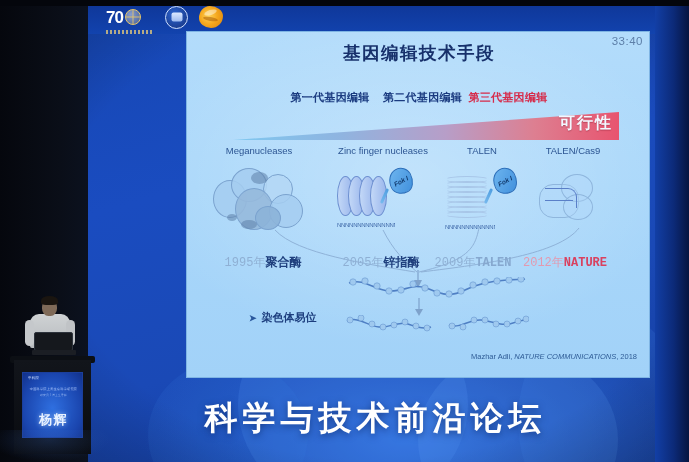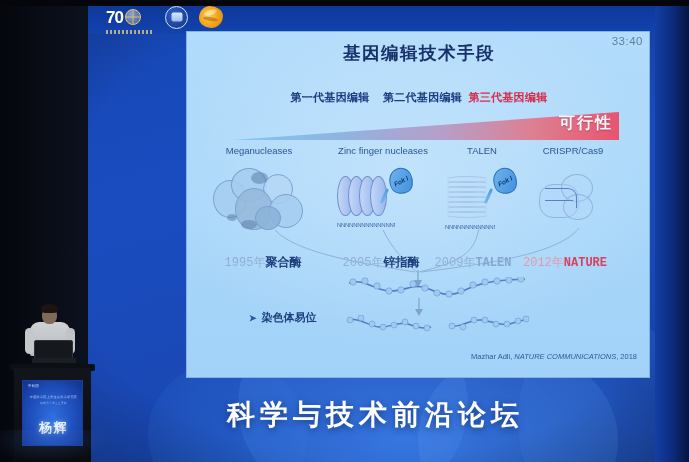--- a/index.html
+++ b/index.html
@@ -317,28 +317,28 @@
   .citation {
     position: absolute; right: 12px; bottom: 16px;
     font-size: 7.5px; color: #2f5c96; white-space: nowrap;
   }
   .citation em { font-style: italic; }
 
   
   .banner-text {
     position: absolute; left: 88px; top: 396px; width: 575px;
     text-align: center;
-    font-size: 28px; font-weight: bold;
+    font-size: 33px; font-weight: bold;
     color: #ffffff;
     letter-spacing: 5px;
     text-shadow: 0 2px 7px rgba(10,35,95,0.65);
   }
 
   
-  .speaker-zone { position: absolute; left: 0; top: 296px; width: 115px; height: 166px; }
+  .speaker-zone { position: absolute; left: 0; top: 288px; width: 115px; height: 166px; }
   .spk-head {
     position: absolute; left: 42px; top: 10px; width: 15px; height: 18px;
     background: #7f6a58; border-radius: 48% 48% 42% 42%;
   }
   .spk-hair {
     position: absolute; left: 41px; top: 8px; width: 17px; height: 9px;
     background: #1a1510; border-radius: 50% 50% 30% 30%;
   }
   .spk-body {
     position: absolute; left: 30px; top: 26px; width: 40px; height: 34px;
@@ -443,21 +443,21 @@
 
     <div class="wedge-wrap">
       <div class="wedge"></div>
       <div class="wedge-label">可行性</div>
     </div>
 
     <div class="tech-row">
       <div class="tech-name tn-0">Meganucleases</div>
       <div class="tech-name tn-1">Zinc finger nucleases</div>
       <div class="tech-name tn-2">TALEN</div>
-      <div class="tech-name tn-3">CRISPR/Cas9</div>
+      <div class="tech-name tn-3">TALEN/Cas9</div>
     </div>
 
     <div class="diagram-area">
 
       <div class="mega">
         <div class="mega-lobe ml1"></div>
         <div class="mega-lobe ml2"></div>
         <div class="mega-lobe ml4"></div>
         <div class="mega-lobe ml3"></div>
         <div class="mega-lobe ml5"></div>

